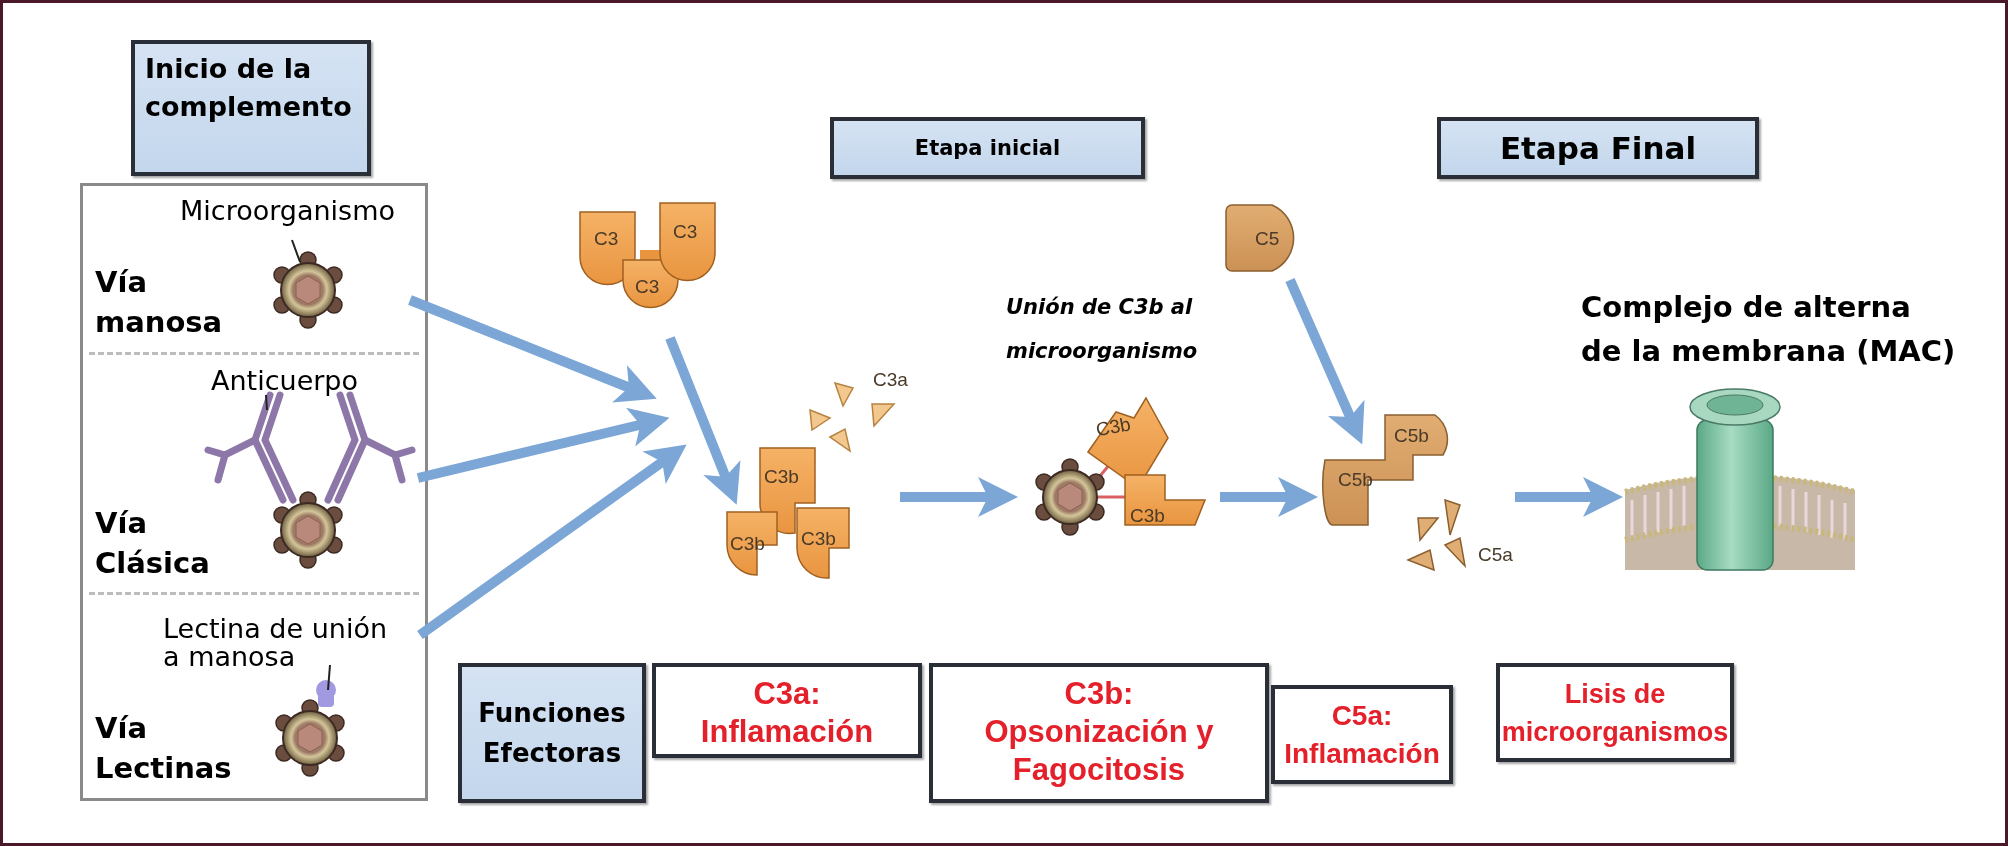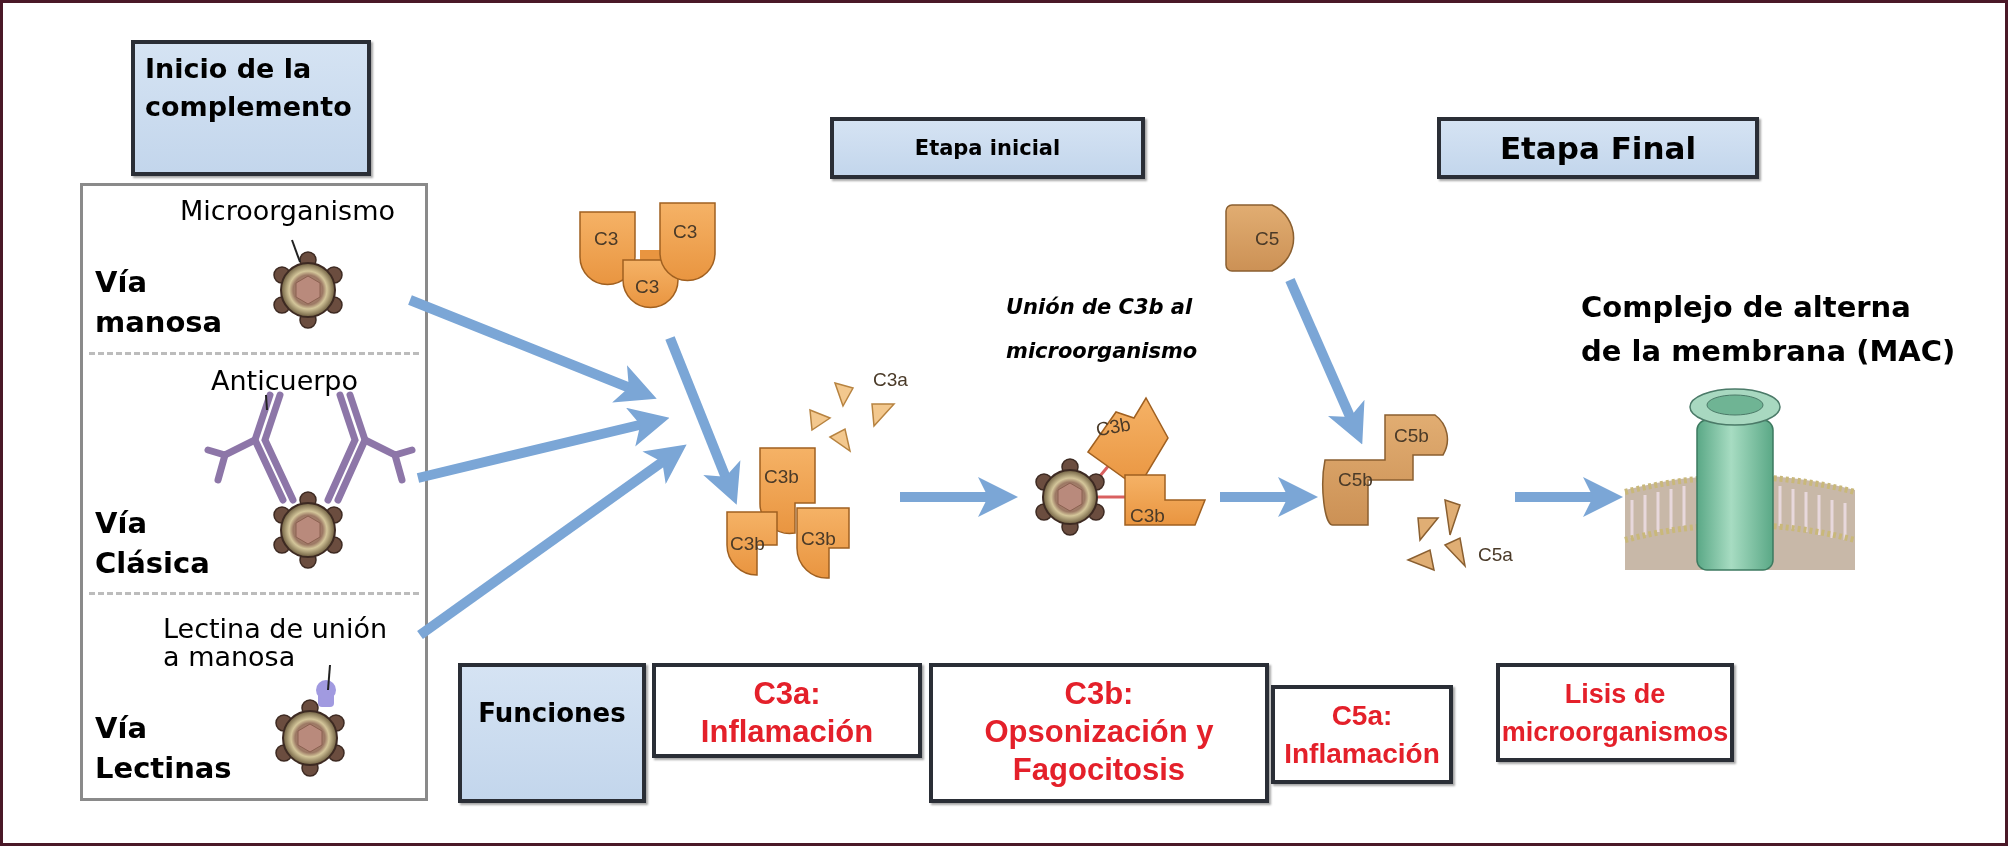--- a/index.html
+++ b/index.html
@@ -222,20 +222,21 @@
     <path d="M1625,492 q115,-30 230,0" fill="none" stroke="#c9b87a" stroke-width="6" stroke-dasharray="3 3"></path>
     <path d="M1625,540 q115,-30 230,0" fill="none" stroke="#c9b87a" stroke-width="6" stroke-dasharray="3 3"></path>
     <rect x="1697" y="420" width="76" height="150" rx="10" fill="url(#green)" stroke="#3d7a60" stroke-width="1.5"></rect>
     <ellipse cx="1735" cy="407" rx="45" ry="18" fill="#a8d8c0" stroke="#4b7a68" stroke-width="1.5"></ellipse>
     <ellipse cx="1735" cy="405" rx="28" ry="10" fill="#6fb494" stroke="#4b7a68" stroke-width="1"></ellipse>
   </g>
 </svg>
 
 <div class="bluebox" style="left:458px; top:663px; width:188px; height:140px; font-size:26px; line-height:40px; text-align:center; padding-top:26px;">
   <div>Funciones</div>
+  <div>Efectoras</div>
 </div>
 
 <div class="redbox" style="left:652px; top:663px; width:270px; height:95px;">
   <div>C3a:</div>
   <div>Inflamación</div>
 </div>
 
 <div class="redbox" style="left:929px; top:663px; width:340px; height:140px;">
   <div>C3b:</div>
   <div>Opsonización y</div>

